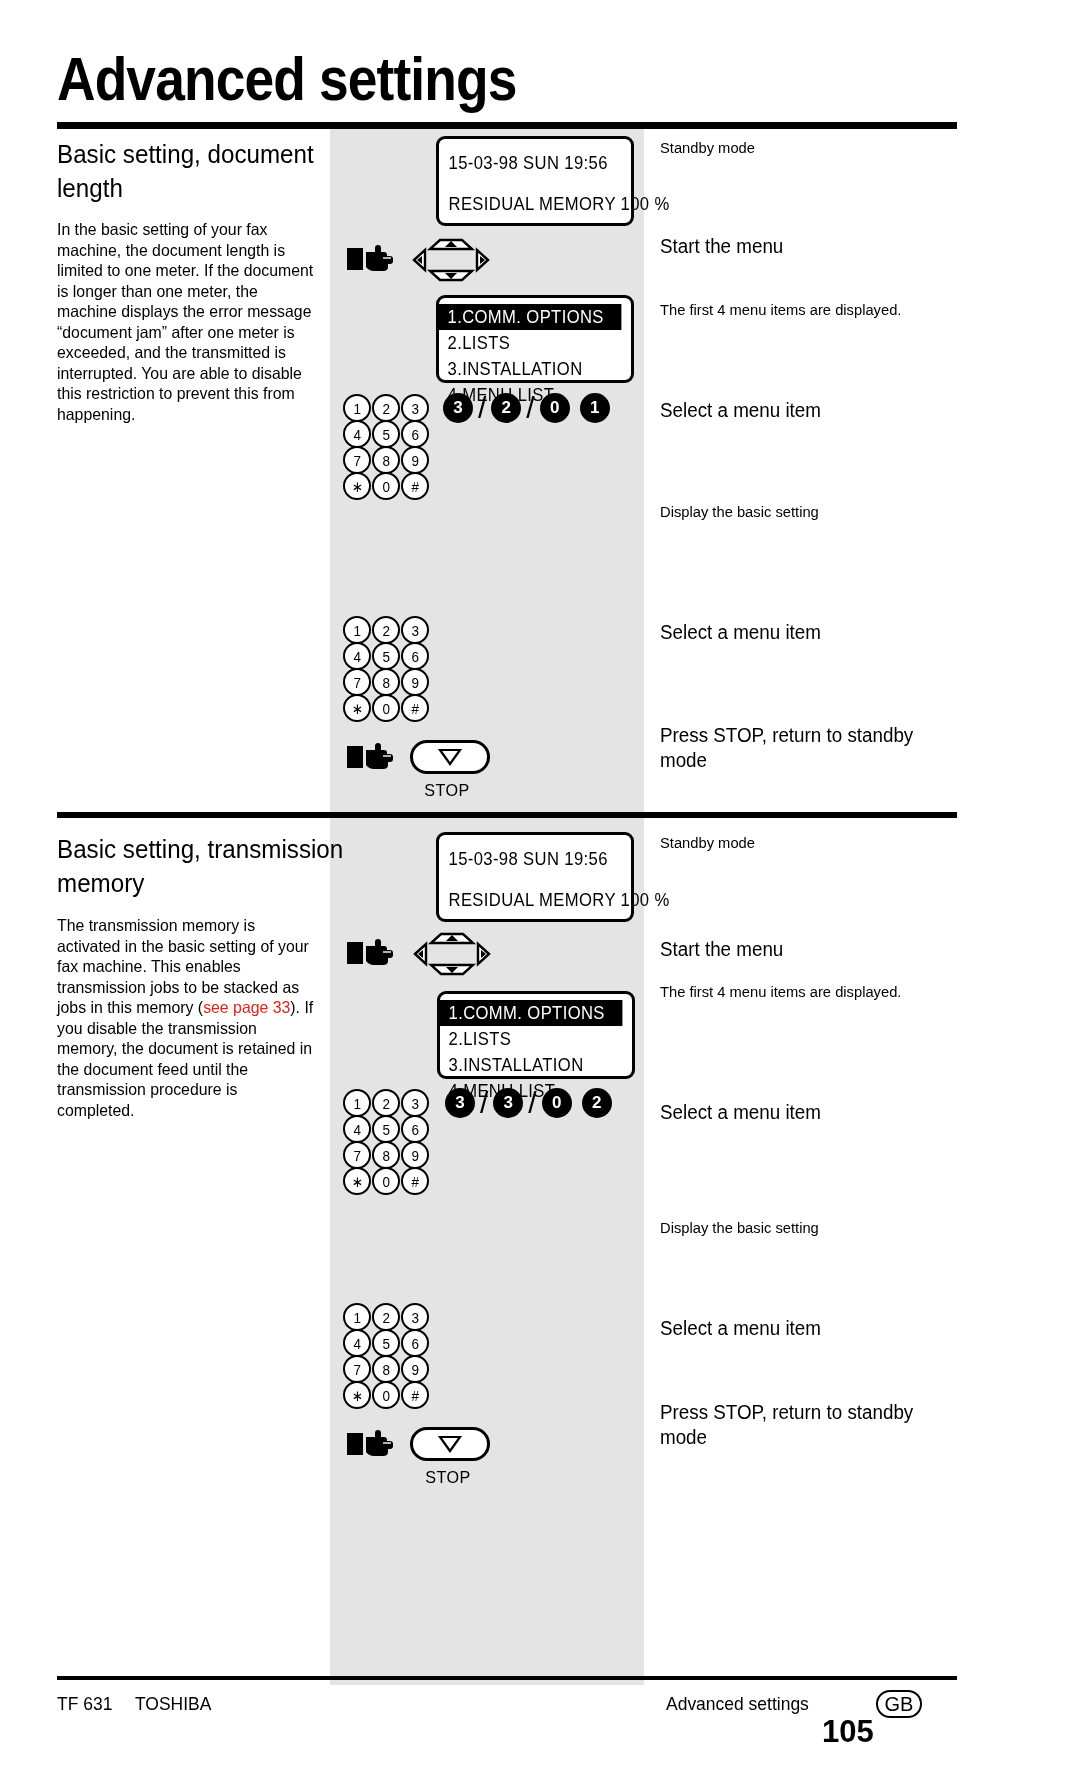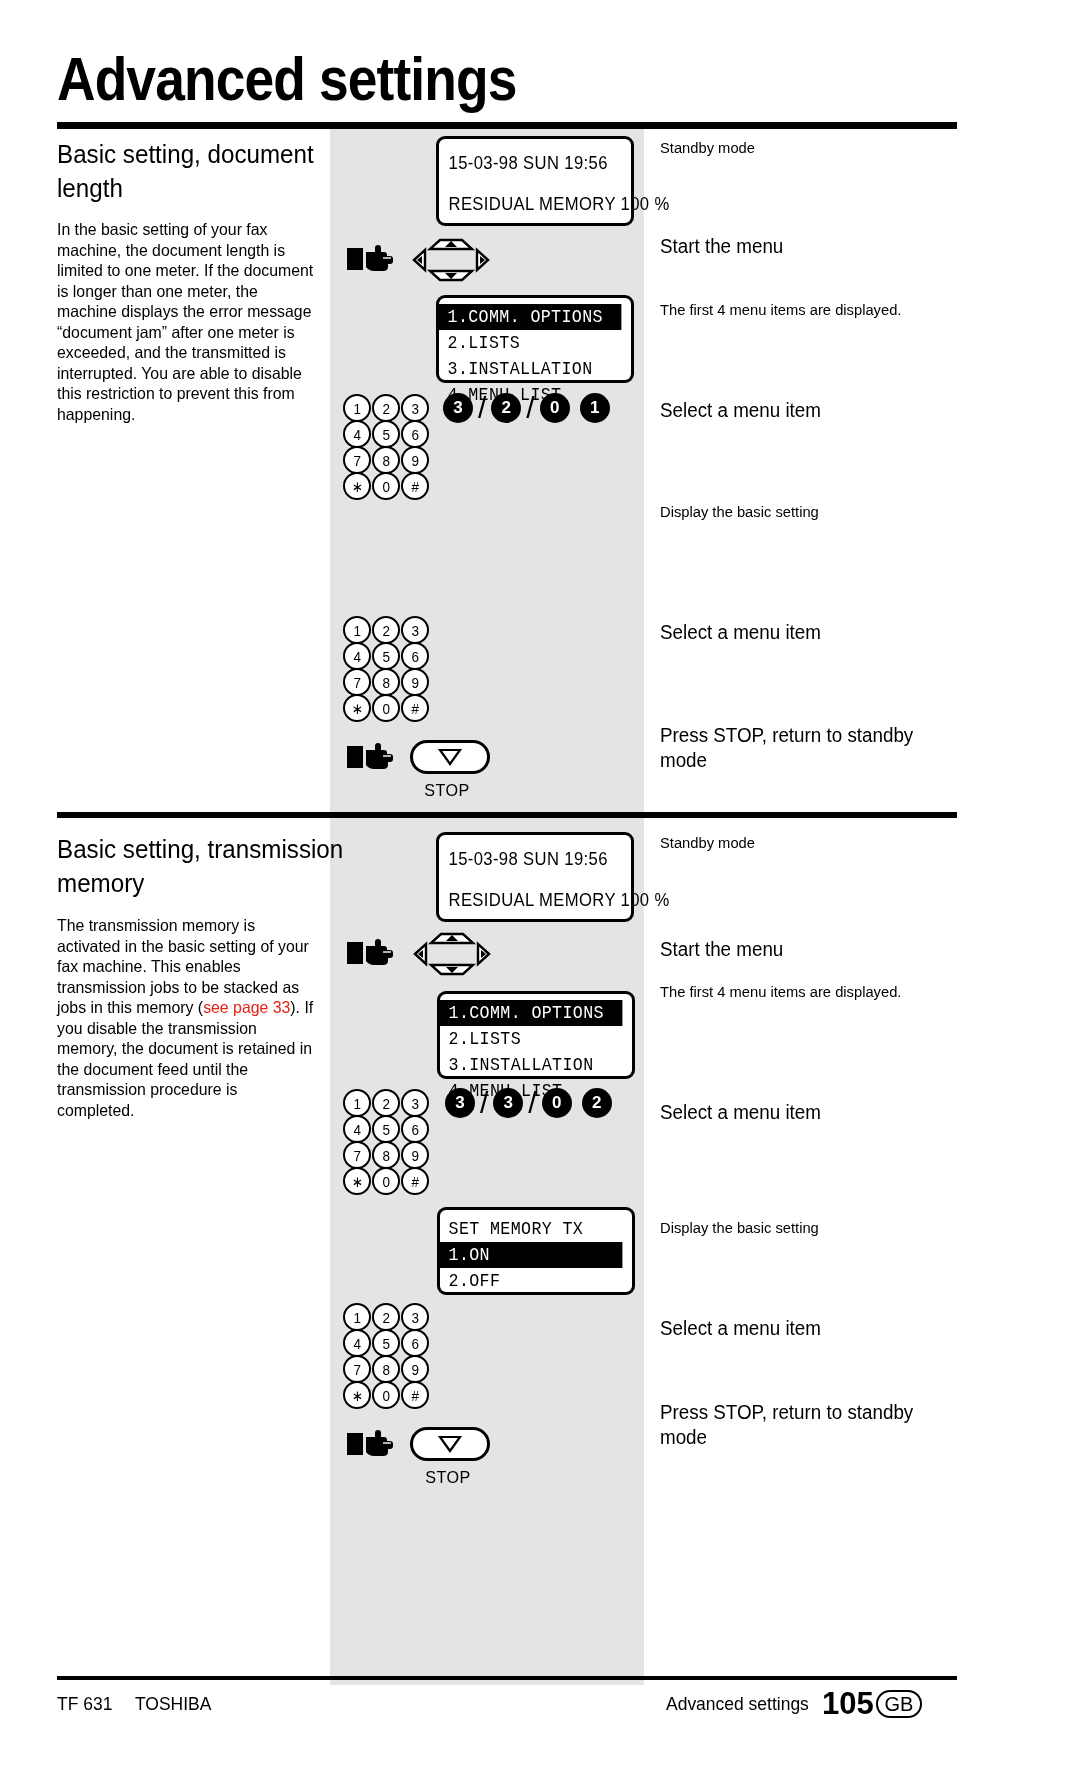--- a/index.html
+++ b/index.html
@@ -36,21 +36,21 @@
   
   .lcd{position:absolute;background:#fff;border:3px solid #000;border-radius:9px;
        box-sizing:border-box;}
   .lcd .row{font-size:17.5px;line-height:26px;padding:0 10px;white-space:nowrap;
             letter-spacing:.4px;transform:scaleX(.95);transform-origin:left center;}
   .lcd .row.hl{background:#000;color:#fff;}
   .lcd .stand1{position:absolute;left:0;right:0;top:11px;text-align:left;}
   .lcd .stand2{position:absolute;left:0;right:0;top:52px;text-align:left;}
 
   
-  .lcd.menu{padding:6px 0;font-family:Liberation Mono, monospace;}
+  .lcd.menu{padding:6px 0;}
   .lcd.menu .row{padding-left:9px;}
 
   
   .keypad{position:absolute;}
   .kp-row{display:flex;}
   .key{width:28px;height:28px;border-radius:50%;border:2.6px solid #000;background:#fff;
        box-sizing:border-box;display:flex;align-items:center;justify-content:center;
        font-size:15px;margin-right:1px;margin-bottom:-2px;}
   .key span{transform:scaleX(.9);display:block;line-height:1;}
 
@@ -69,21 +69,21 @@
   .arrowpad{position:absolute;width:78px;height:44px;}
 
   
   .stopbtn{position:absolute;width:80px;height:34px;border:3px solid #000;border-radius:18px;
            background:#fff;box-sizing:border-box;display:flex;align-items:center;justify-content:center;}
   .stoplbl{position:absolute;font-size:17px;letter-spacing:.5px;transform:scaleX(.95);}
 
   
   .foot{position:absolute;font-size:19px;transform:scaleX(.92);transform-origin:left top;
         white-space:nowrap;}
-  .foot-page{position:absolute;font-size:31px;font-weight:bold;}
+  .foot-page{position:absolute;font-size:31px;font-weight:bold;margin-top:28px;}
   .gb{position:absolute;width:46px;height:28px;border:2.5px solid #000;border-radius:14px;
       box-sizing:border-box;display:flex;align-items:center;justify-content:center;
       font-size:20px;}
 </style>
 </head>
 <body>
 
 <div class="page">
 
   <div class="title">Advanced settings</div>
@@ -343,25 +343,20 @@
     <div class="bub">3</div>
     <div class="slash">/</div>
     <div class="bub">3</div>
     <div class="slash">/</div>
     <div class="bub">0</div>
     <div class="gap"></div>
     <div class="bub">2</div>
   </div>
   <div class="ann-big" style="left:660px;top:1100px;">Select a menu item</div>
 
-  <div class="lcd menu" style="left:437px;top:1207px;width:198px;height:88px;">
-    <div class="row">SET MEMORY TX</div>
-    <div class="row hl">1.ON</div>
-    <div class="row">2.OFF</div>
-  </div>
   <div class="ann-sm" style="left:660px;top:1218px;">Display the basic setting</div>
 
   <div class="keypad" style="left:343px;top:1303px;">
     <div class="kp-row">
         <div class="key">
           <span>1</span>
         </div>
         <div class="key">
           <span>2</span>
         </div>

